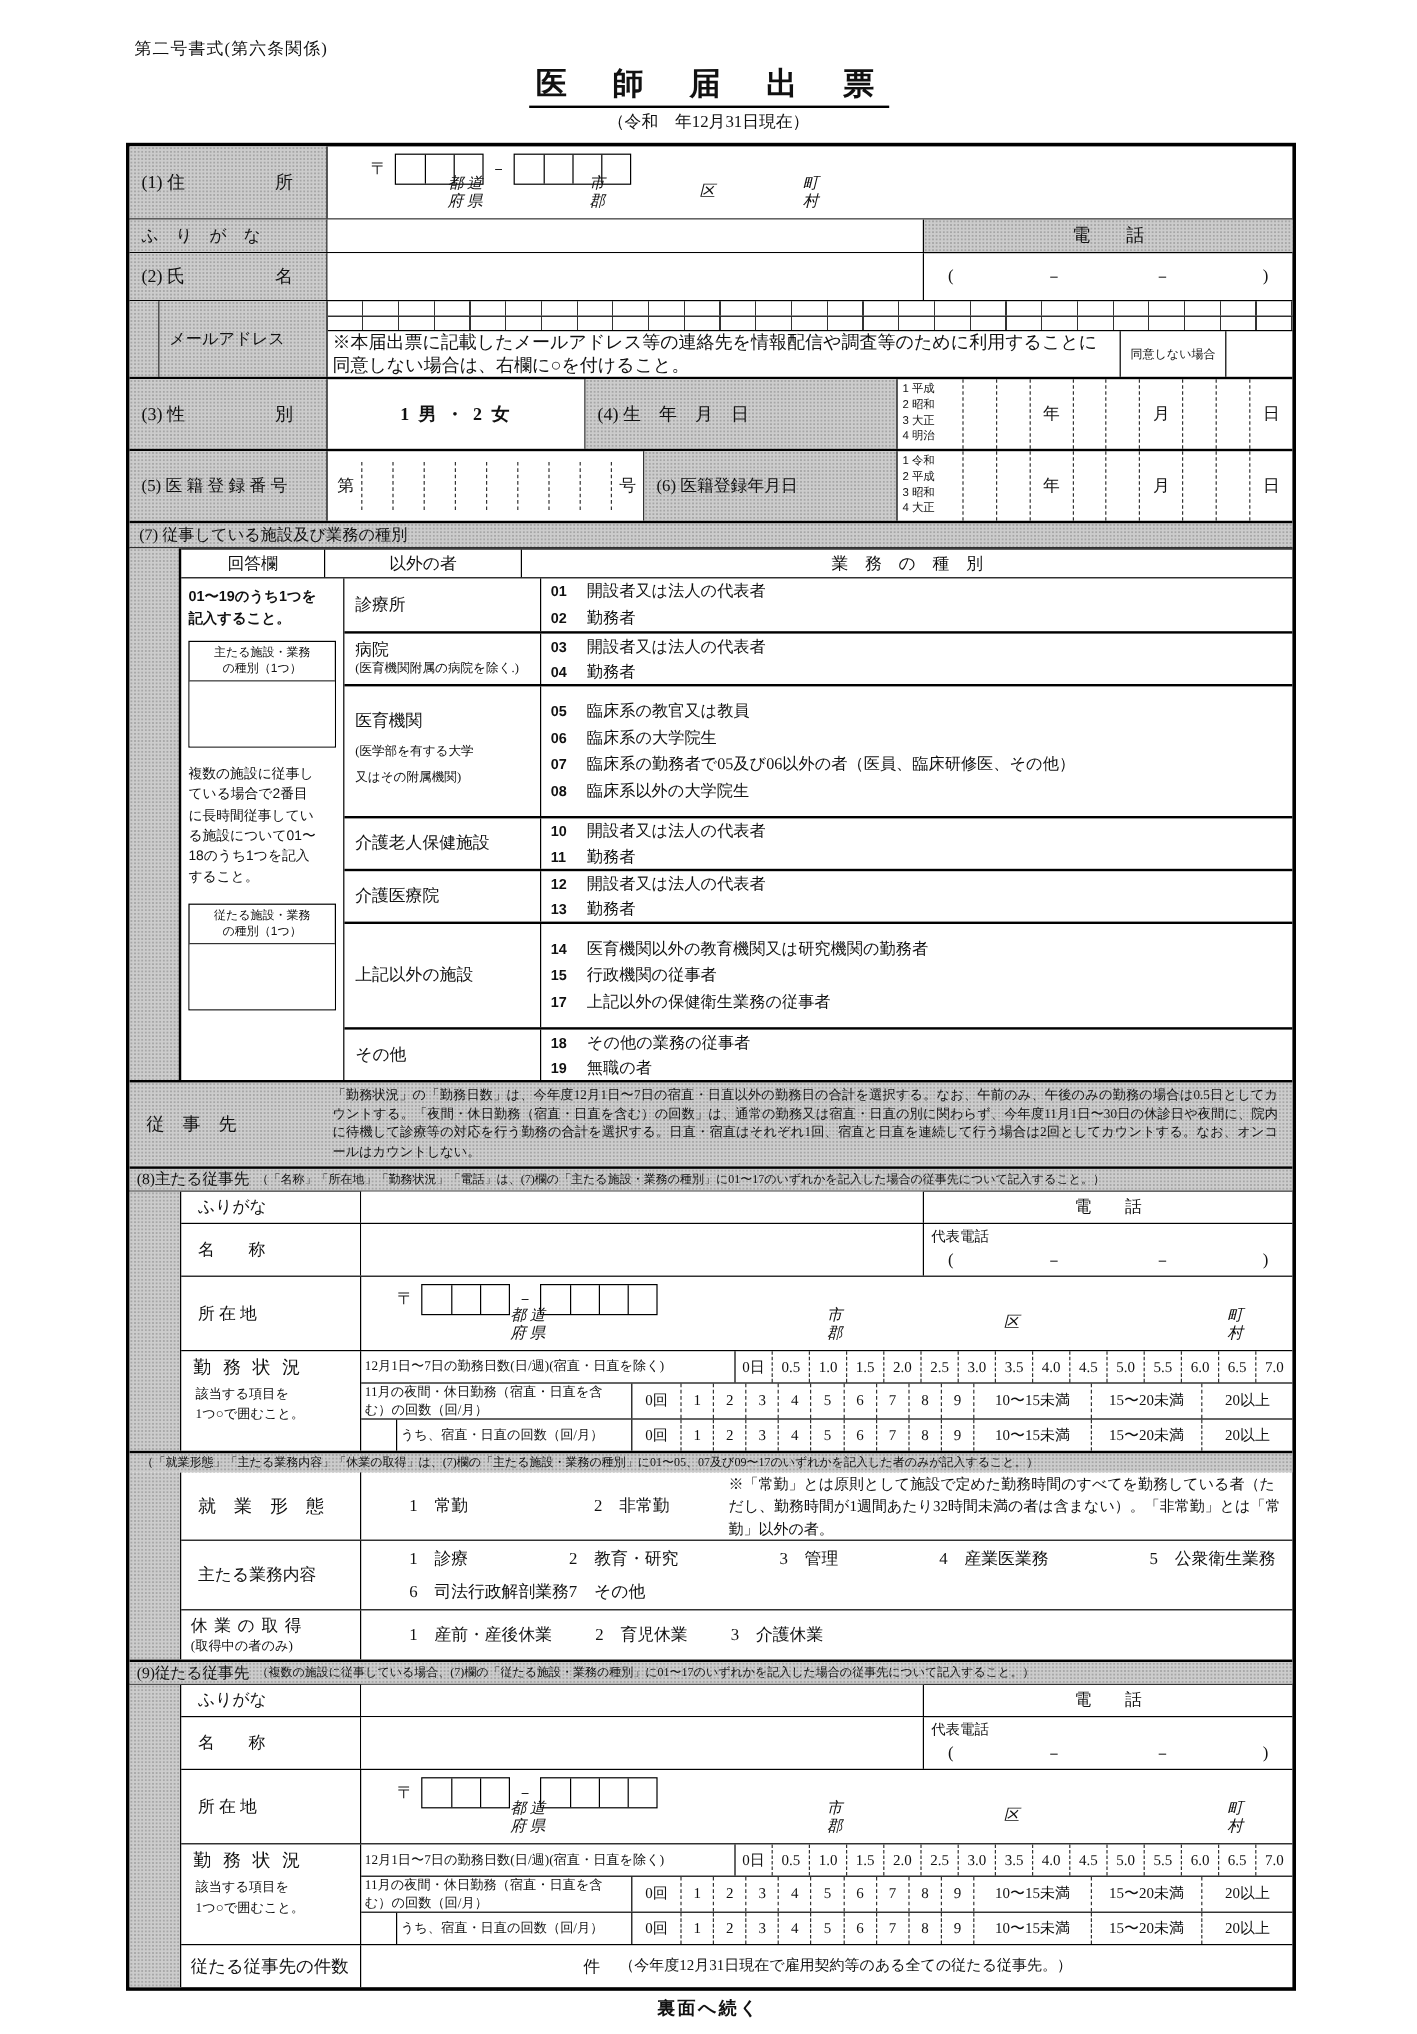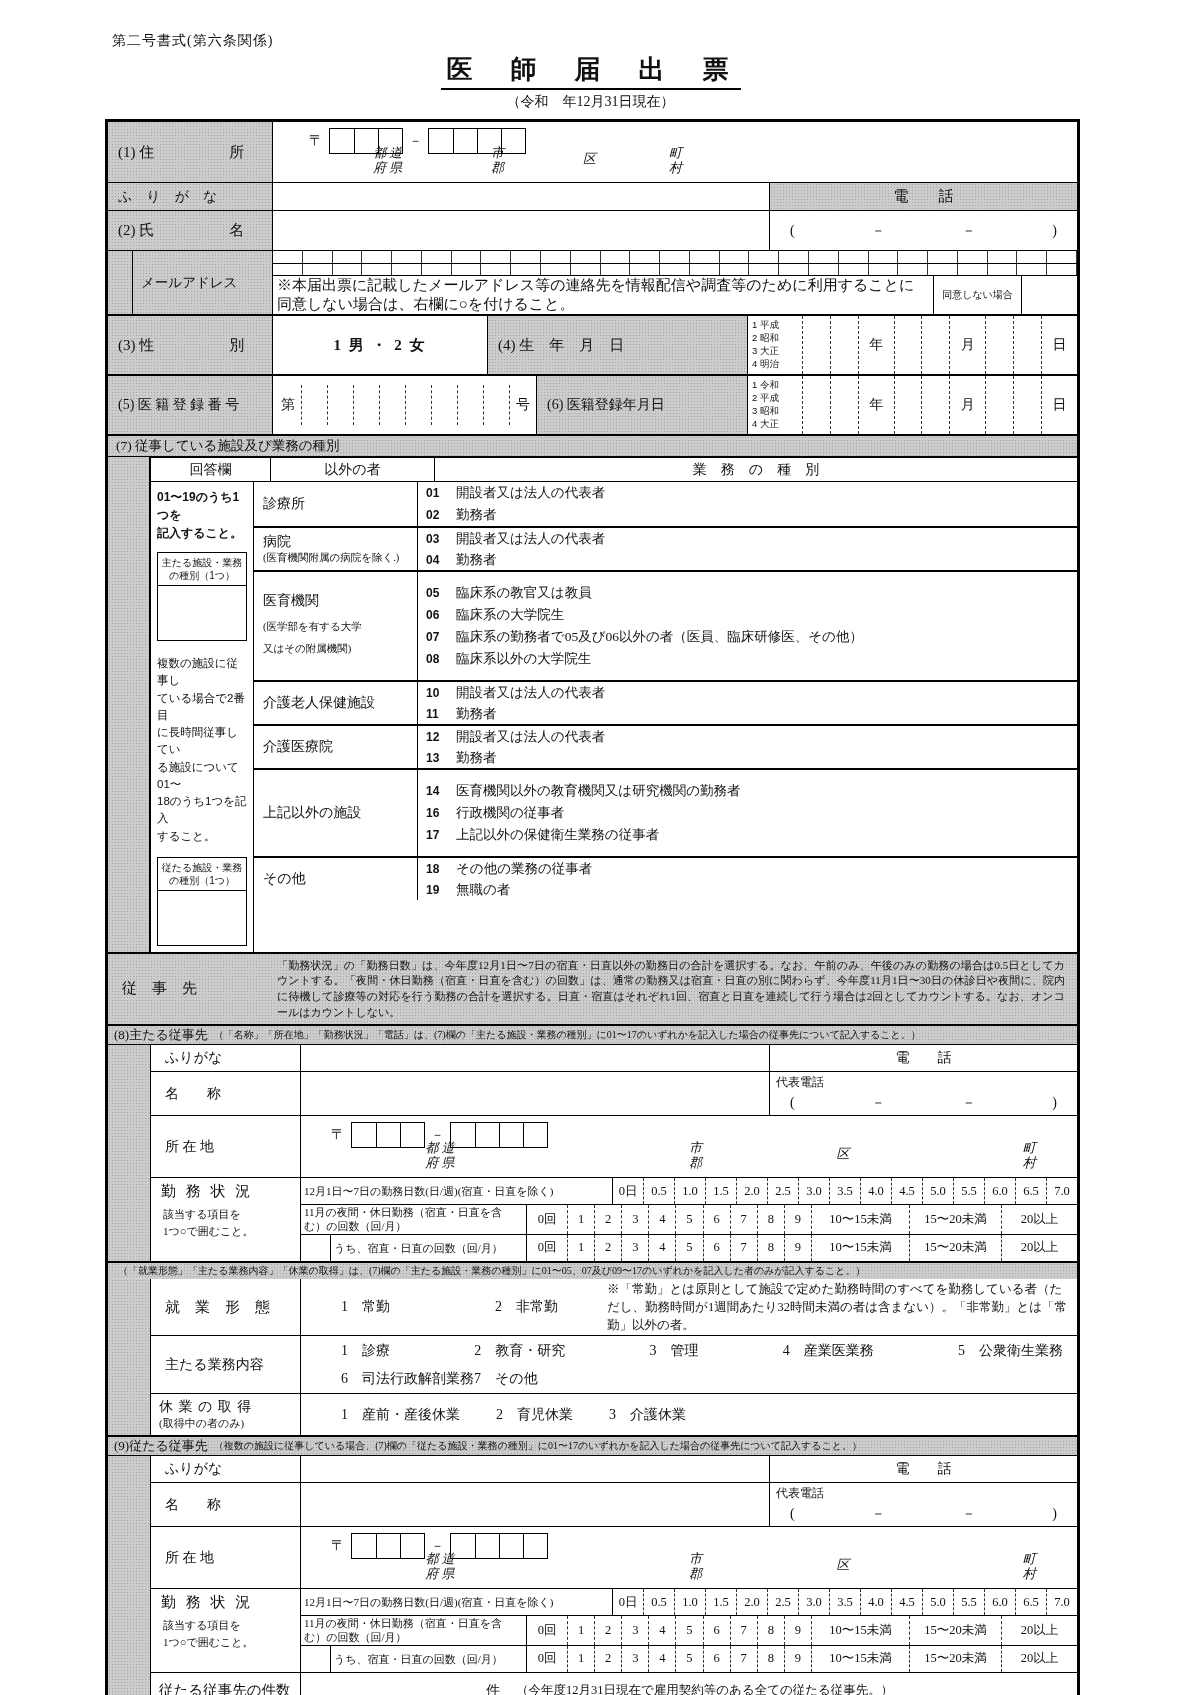--- a/index.html
+++ b/index.html
@@ -71,21 +71,21 @@
   
   .s7head { height:22px; align-items:center; padding-left:8px; font-size:13.5px; display:flex; }
   .s7body { display:flex; align-items:stretch; }
   .strip { width:43px; border-right:1px solid #000; }
   .strip.sb2 { border-right:2px solid #000; }
   .s7inner { flex:1; border-top:1px solid #000; }
   .ihr { display:flex; height:24px; border-bottom:1px solid #000; }
   .ih { display:flex; align-items:center; justify-content:center; font-size:14px; border-right:1px solid #000; }
   .i1 { width:120px; } .i2 { width:164px; } .i3 { flex:1; }
   .ibody { display:flex; align-items:stretch; }
-  .anscol { width:103px; border-right:1px solid #000; display:flex; flex-direction:column; padding:6px 6px; }
+  .anscol { width:136px; border-right:1px solid #000; display:flex; flex-direction:column; padding:6px 6px; }
   .ansnote { font-family:"Liberation Sans","DejaVu Sans",sans-serif; font-size:12px; font-weight:600;
              line-height:1.5; white-space:pre-line; }
   .ansnote.n2 { margin-top:14px; font-weight:500; font-size:11.5px; }
   .ansbox { border:1px solid #000; margin-top:10px; }
   .absHead { border-bottom:1px solid #000; font-family:"Liberation Sans","DejaVu Sans",sans-serif;
              font-size:10px; text-align:center; padding:3px 0; white-space:pre-line; line-height:1.3; }
   .absBlank { height:54px; background:#fff; }
   .ansbox.b2 { margin-top:12px; }
   .faccol { flex:1; display:flex; flex-direction:column; }
   .facrow { display:flex; border-top:2px solid #000; }
@@ -440,21 +440,21 @@
           <div class="facrow" style="height:88px">
             <div class="facname">
                 <div class="fn">上記以外の施設</div>
               </div>
             <div class="facitems">
               <div class="fitem">
                   <span class="fcode">14</span>
                   <span class="flabel">医育機関以外の教育機関又は研究機関の勤務者</span>
                 </div>
               <div class="fitem">
-                  <span class="fcode">16</span>
+                  <span class="fcode">15</span>
                   <span class="flabel">行政機関の従事者</span>
                 </div>
               <div class="fitem">
                   <span class="fcode">17</span>
                   <span class="flabel">上記以外の保健衛生業務の従事者</span>
                 </div>
             </div>
           </div>
           <div class="facrow" style="height:44px">
             <div class="facname">

